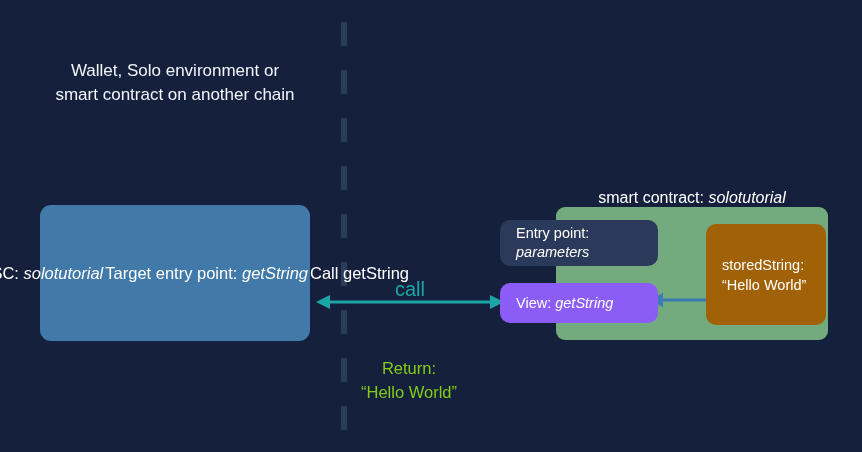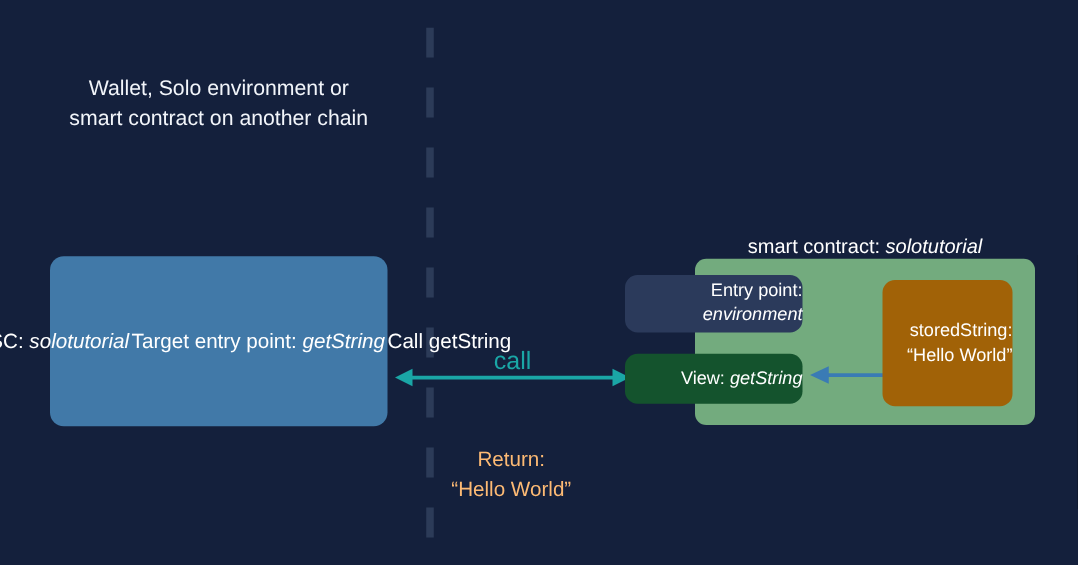--- a/index.html
+++ b/index.html
@@ -102,42 +102,43 @@
     background: #73ab7e;
     border-radius: 9px;
   }
 
   
   .inner-box {
     position: absolute;
     border-radius: 10px;
     display: flex;
     flex-direction: column;
-    align-items: flex-end;
+    align-items: flex-start;
     justify-content: center;
     text-align: center;
     color: #ffffff;
+    padding-left: 16px;
   }
   .inner-box i { font-style: italic; }
 
   #entry-point-box {
     left: 500px;
     top: 220px;
     width: 142px;
     height: 46px;
     background: #2b3a5b;
   }
   #entry-point-box .line { font-size: 14.5px; line-height: 19px; }
 
   #view-box {
     left: 500px;
     top: 283px;
     width: 142px;
     height: 40px;
-    background: #14532d;
+    background: #8b5cf6;
   }
   #view-box .line { font-size: 14.5px; line-height: 19px; }
 
   #stored-string-box {
     left: 706px;
     top: 224px;
     width: 104px;
     height: 101px;
     background: #a16207;
   }
@@ -161,21 +162,21 @@
     color: #1aa6a6;
   }
   #return-label {
     position: absolute;
     left: 329px;
     top: 356px;
     width: 160px;
     text-align: center;
     font-size: 16.5px;
     line-height: 24px;
-    color: #fdba74;
+    color: #84cc16;
     white-space: pre-line;
   }
   #inner-arrow {
     position: absolute;
     left: 648px;
     top: 292px;
     width: 60px;
     height: 16px;
   }
 </style>
@@ -223,21 +224,21 @@
   <svg id="inner-arrow" viewBox="0 0 60 16">
     <line x1="14" y1="8" x2="60" y2="8" stroke="#3a7bb5" stroke-width="3"></line>
     <polygon points="0,8 15,1 15,15" fill="#3a7bb5"></polygon>
   </svg>
 
   <div class="inner-box" id="entry-point-box">
     <div class="line">
       <span>Entry point:</span><i></i>
     </div>
     <div class="line">
-      <span></span><i>environment</i>
+      <span></span><i>parameters</i>
     </div>
   </div>
 
   <div class="inner-box" id="view-box">
     <div class="line">
       <span>View: </span><i>getString</i>
     </div>
   </div>
 
   <div class="inner-box" id="stored-string-box">

